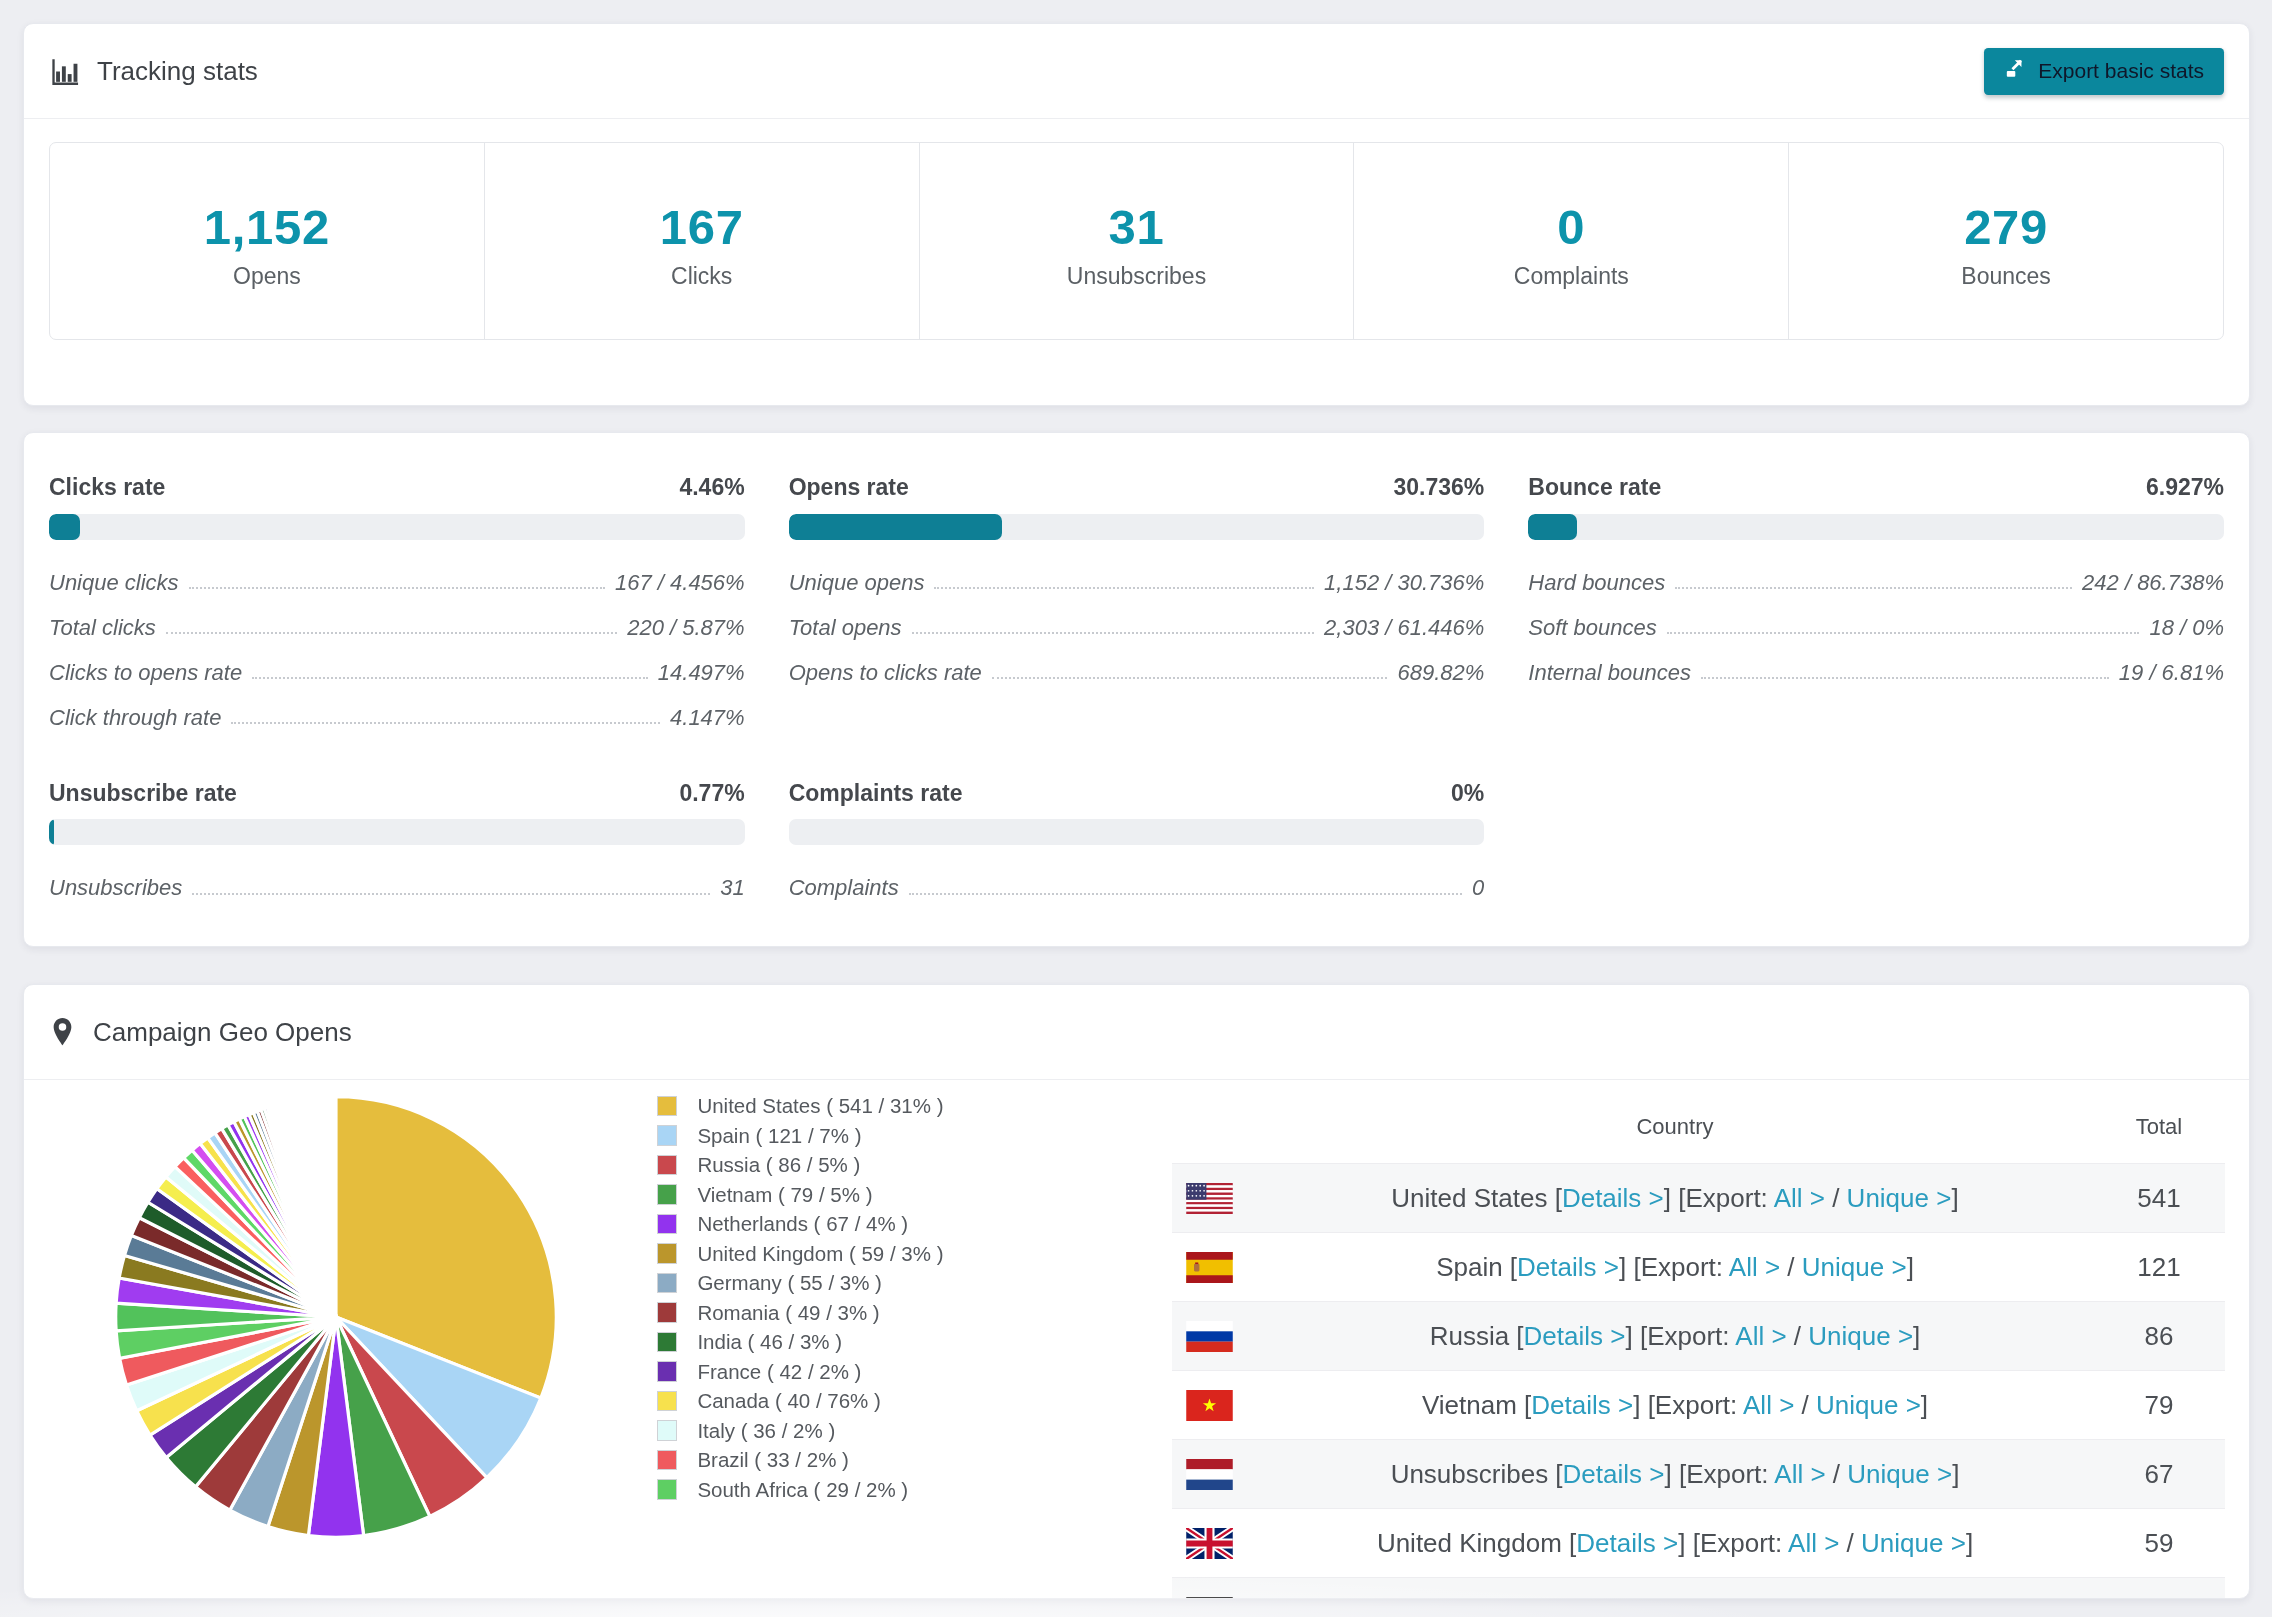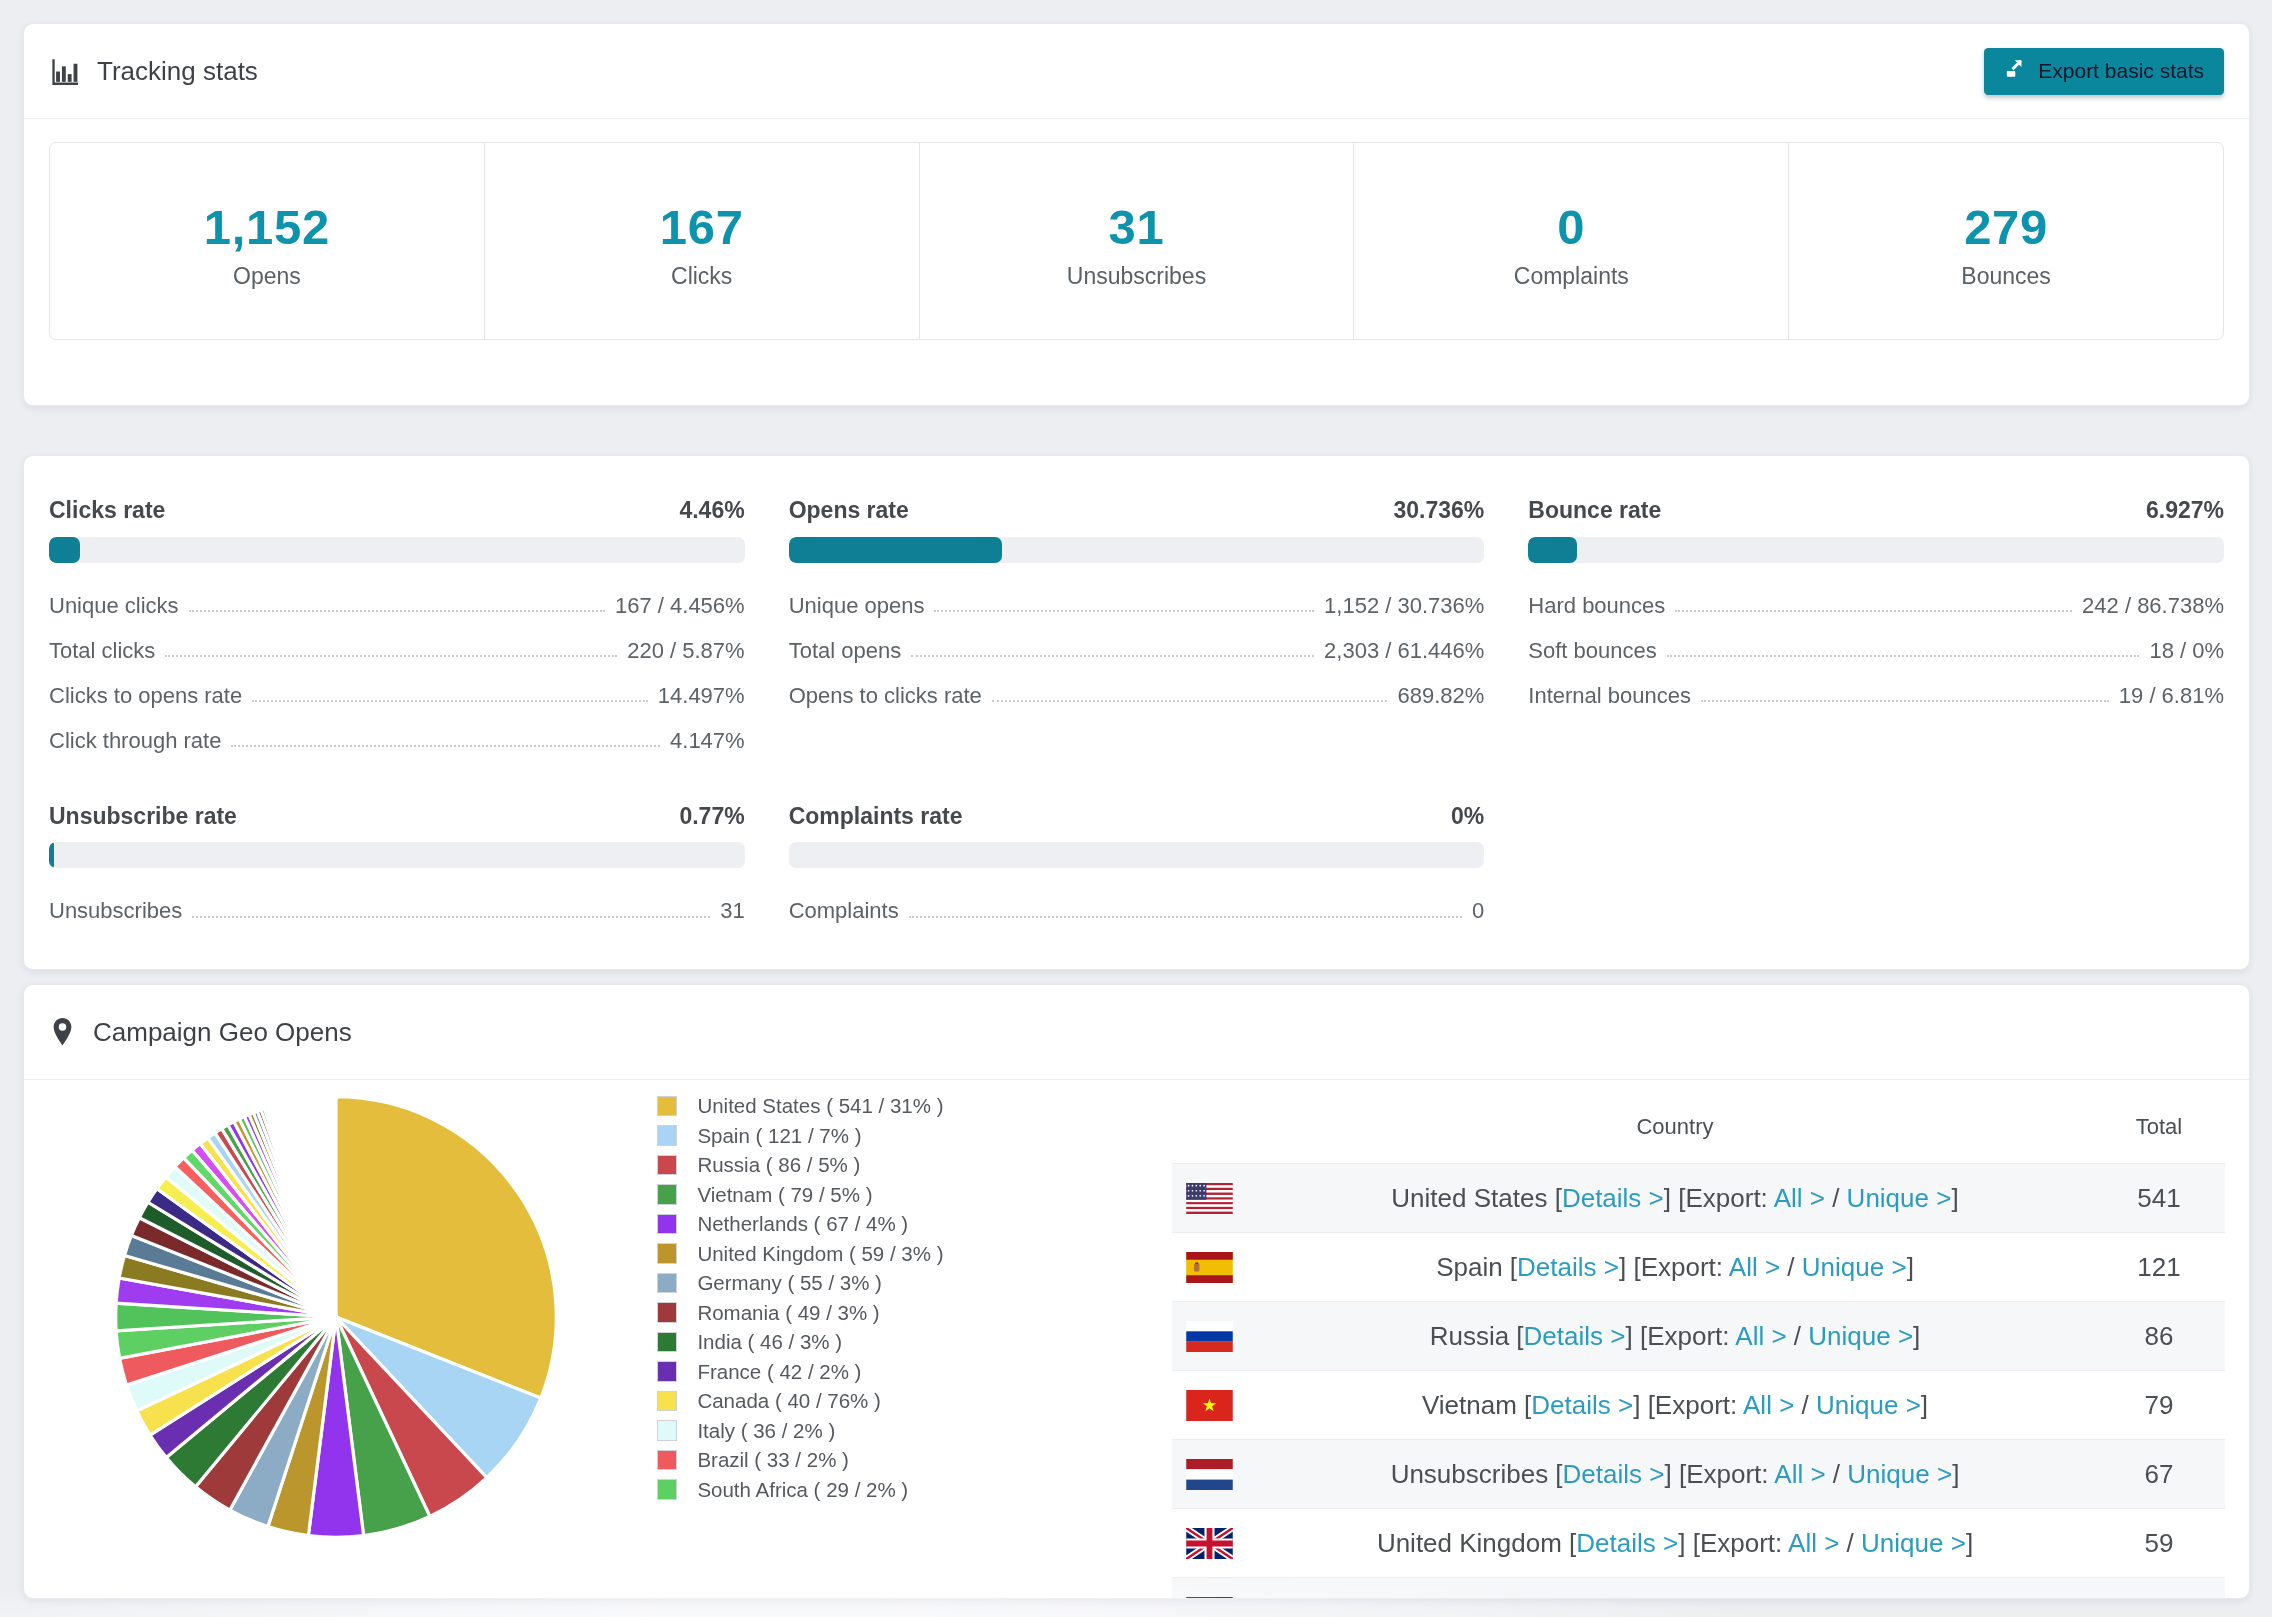--- a/index.html
+++ b/index.html
@@ -12,21 +12,21 @@
     position:relative;
   }
   .card{
     position:absolute;left:23px;right:23px;
     background:#fff;
     border:0.7px solid #e7e9ee;
     border-radius:10px;
     box-shadow:0 2.8px 7px rgba(40,45,70,.07);
   }
   #card-tracking{top:23px;height:381px;}
-  #card-rates{top:455px;height:515px;box-sizing:border-box;padding:41px 25px 0;}
+  #card-rates{top:432px;height:515px;box-sizing:border-box;padding:41px 25px 0;}
   #card-geo{top:984px;height:613px;overflow:hidden;}
 
   .card-header{
     display:flex;justify-content:space-between;align-items:center;
     height:94px;padding:0 25px;
     border-bottom:1.4px solid #edeef1;
   }
   .hdr-title{display:flex;align-items:center;gap:17px;font-size:26px;color:#3e4247;}
   .hdr-title svg{display:block;}
 
@@ -53,21 +53,21 @@
   
   .rates-grid{
     display:grid;grid-template-columns:repeat(3,1fr);
     column-gap:44px;row-gap:30px;
   }
   .rate-head{display:flex;justify-content:space-between;align-items:baseline;
     font-size:23px;font-weight:700;color:#45484d;}
   .rate-bar{margin-top:12.7px;height:26px;background:#edeff2;border-radius:7px;overflow:hidden;}
   .rate-fill{height:100%;background:#0e7f95;border-radius:7px;}
   .rate-rows{margin-top:30px;}
-  .rate-row{display:flex;align-items:flex-end;font-size:22px;color:#5d6267;margin-bottom:19px;}
+  .rate-row{display:flex;align-items:flex-end;font-size:22px;color:#5d6267;margin-bottom:19px;font-style:italic;}
   .leader{flex:1;border-bottom:2.1px dotted #c7cacf;margin:0 10px 6.4px;}
 
   
   .geo-body{position:relative;height:519px;text-align:center;}
   #pie-svg{position:absolute;left:86px;top:4.2px;}
   .legend{position:absolute;left:633px;top:15.5px;list-style:none;margin:0;padding:0;}
   .legend li{display:flex;align-items:center;height:21px;margin-bottom:8.5px;}
   .legend .swatch{width:18.4px;height:18.4px;border:1.4px solid #cfd2d6;margin-right:20px;flex:none;}
   .legend .ltext{font-size:20.5px;color:#55595e;white-space:nowrap;}
 

